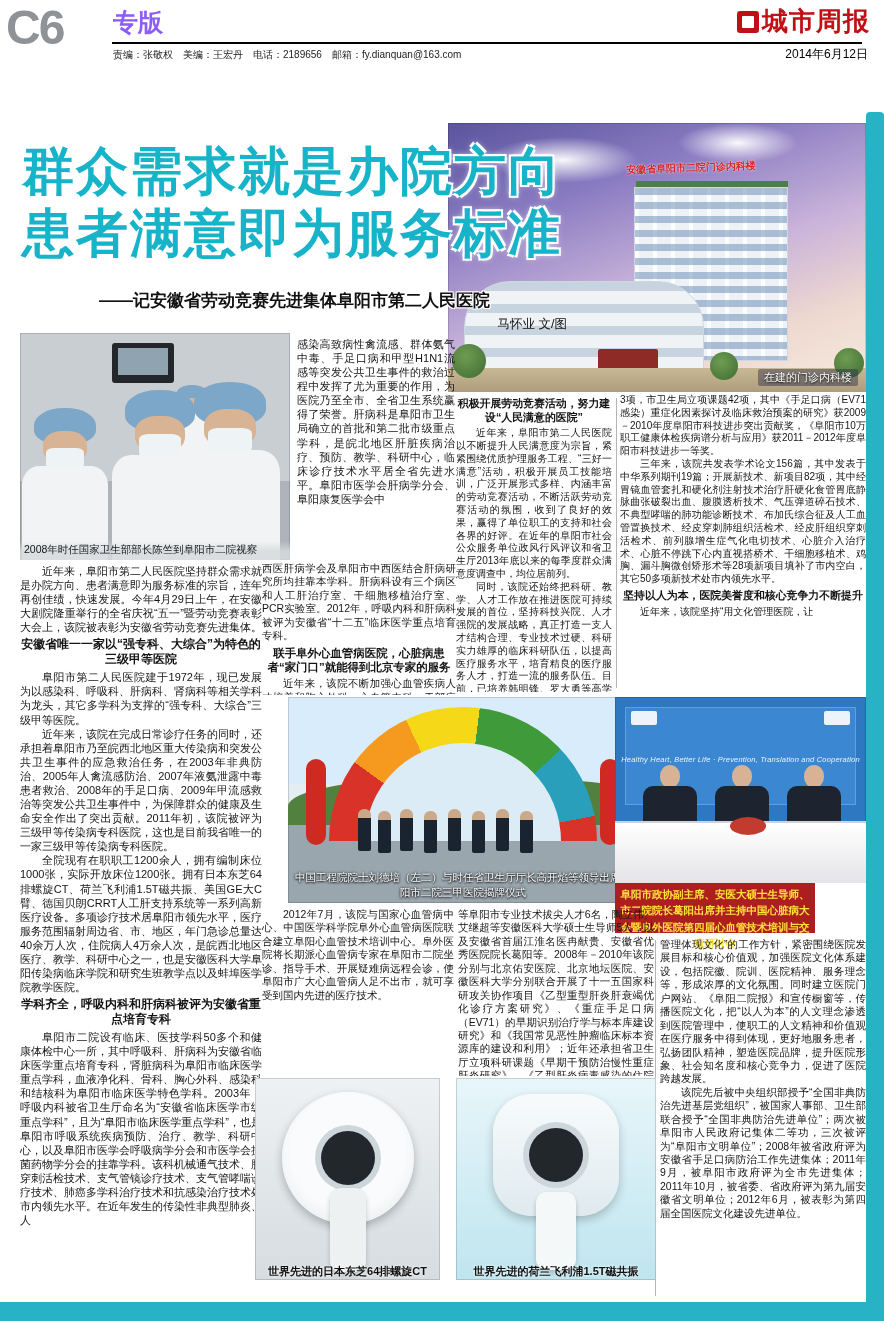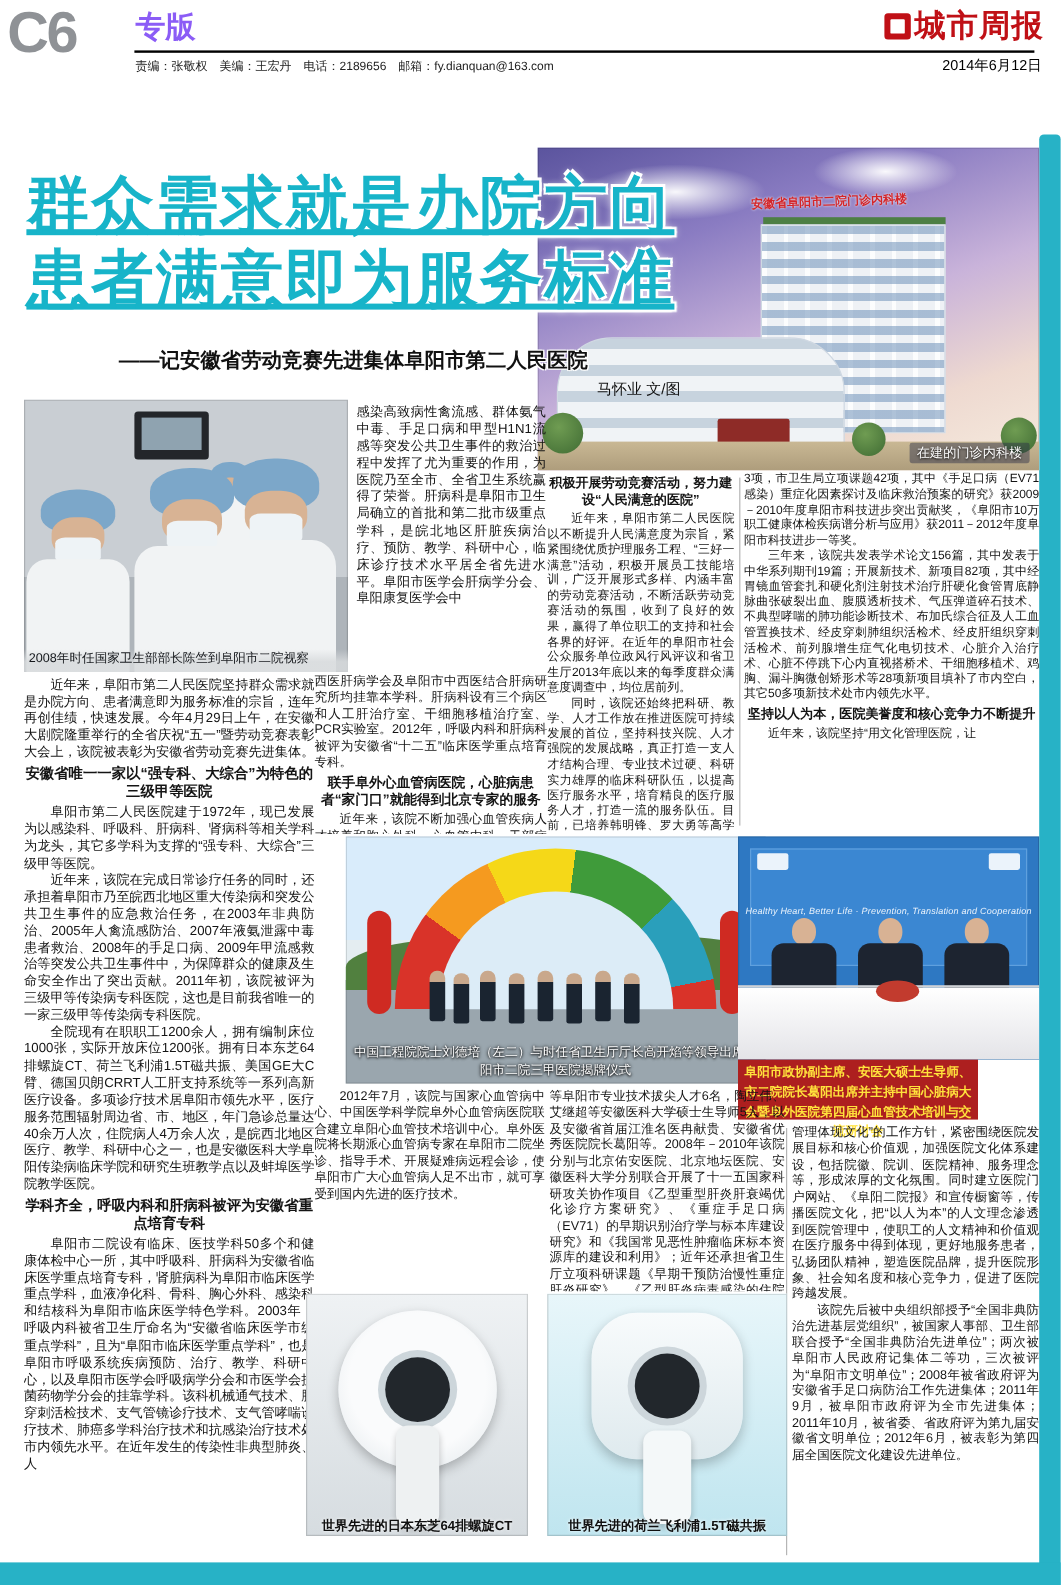--- a/index.html
+++ b/index.html
@@ -13,21 +13,21 @@
   .credits{left:113px;top:48px;font-size:10px;color:#222;}
   .masthead{right:14px;top:4px;font-size:26px;font-weight:bold;color:#c01016;letter-spacing:1px;display:flex;align-items:center;gap:3px;}
   .masthead-mark{width:22px;height:22px;background:#c01016;border-radius:3px;display:inline-block;position:relative;}
   .masthead-mark::after{content:"";position:absolute;left:5px;top:5px;right:5px;bottom:5px;background:#fff;border-radius:1px;}
   .page-date{right:16px;top:46px;font-size:12px;color:#000;}
   
   .bar{background:#27b2c6;}
   
   .headline{left:22px;top:140px;width:545px;z-index:6;line-height:1.2;}
   .headline .hl{font-size:52px;font-weight:900;color:#17b4c9;letter-spacing:2px;white-space:nowrap;
-    text-shadow:-2px -2px 0 #fff,2px -2px 0 #fff,-2px 2px 0 #fff,2px 2px 0 #fff,0 0 7px #fff;text-decoration:underline;}
+    text-shadow:-2px -2px 0 #fff,2px -2px 0 #fff,-2px 2px 0 #fff,2px 2px 0 #fff,0 0 7px #fff;}
   .sub-title{left:22px;top:289px;width:545px;text-align:center;font-size:17px;font-weight:bold;z-index:6;
     text-shadow:-1px -1px 0 #fff,1px -1px 0 #fff,-1px 1px 0 #fff,1px 1px 0 #fff;}
   .byline{left:22px;top:316px;width:545px;text-align:right;font-size:12.5px;z-index:6;}
   
   .col{position:absolute;text-align:justify;color:#141414;overflow:hidden;line-height:1.28;}
   .col p{margin:0;text-indent:2em;}
   .col p.cont{text-indent:0;}
   .col p.subhead{text-indent:0;text-align:center;font-weight:bold;margin:3px 0;font-size:1.09em;line-height:1.25;}
   .fs11{font-size:11px;}
   .fs105{font-size:10.5px;}

